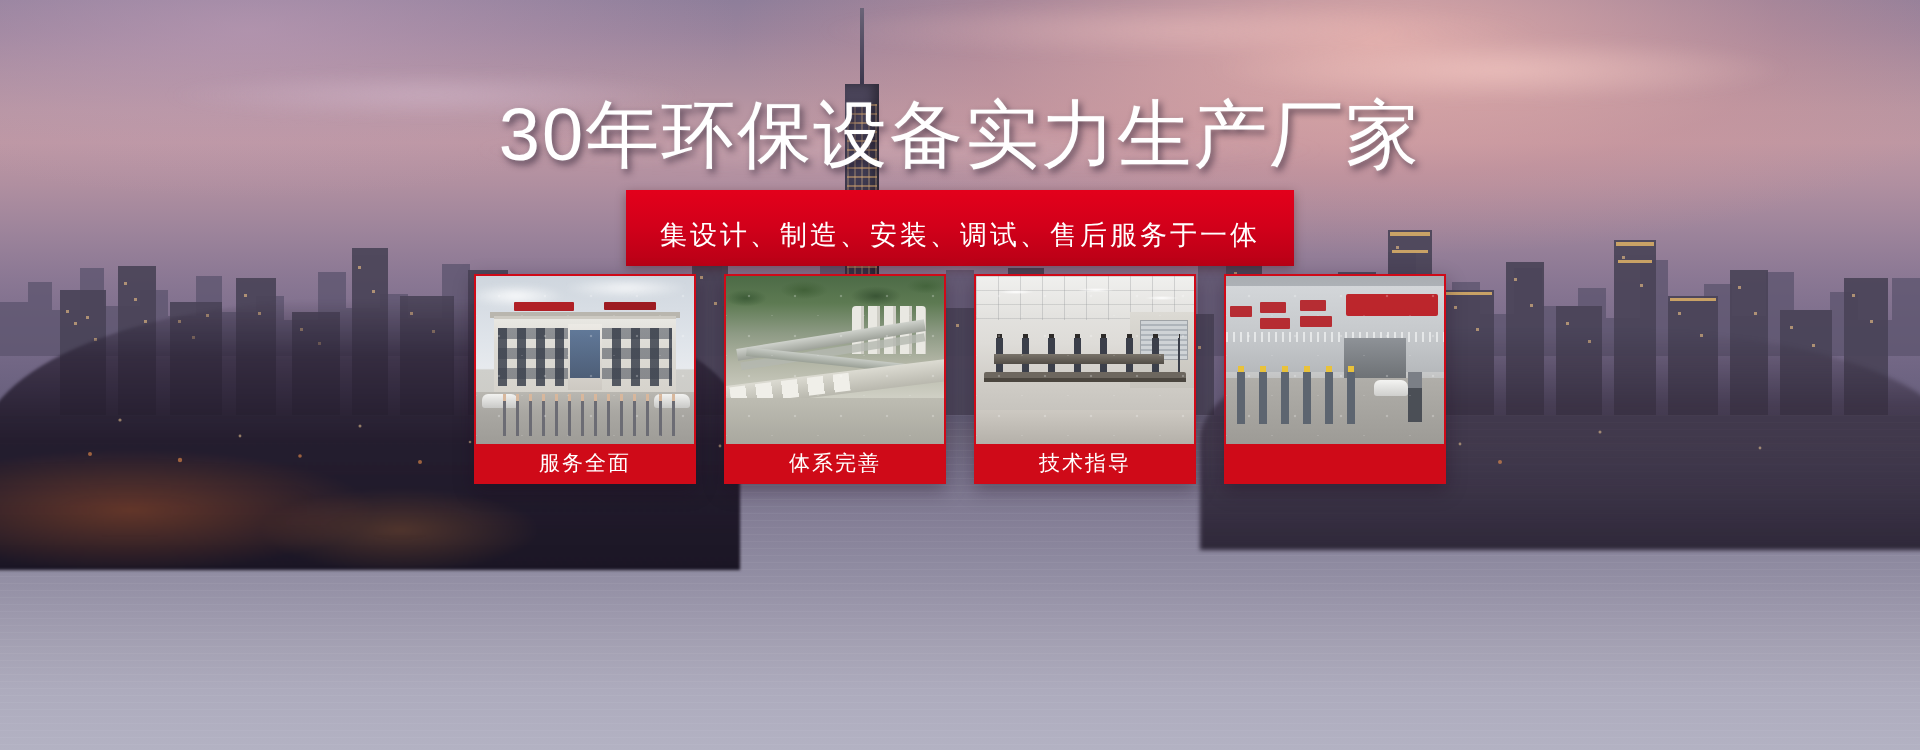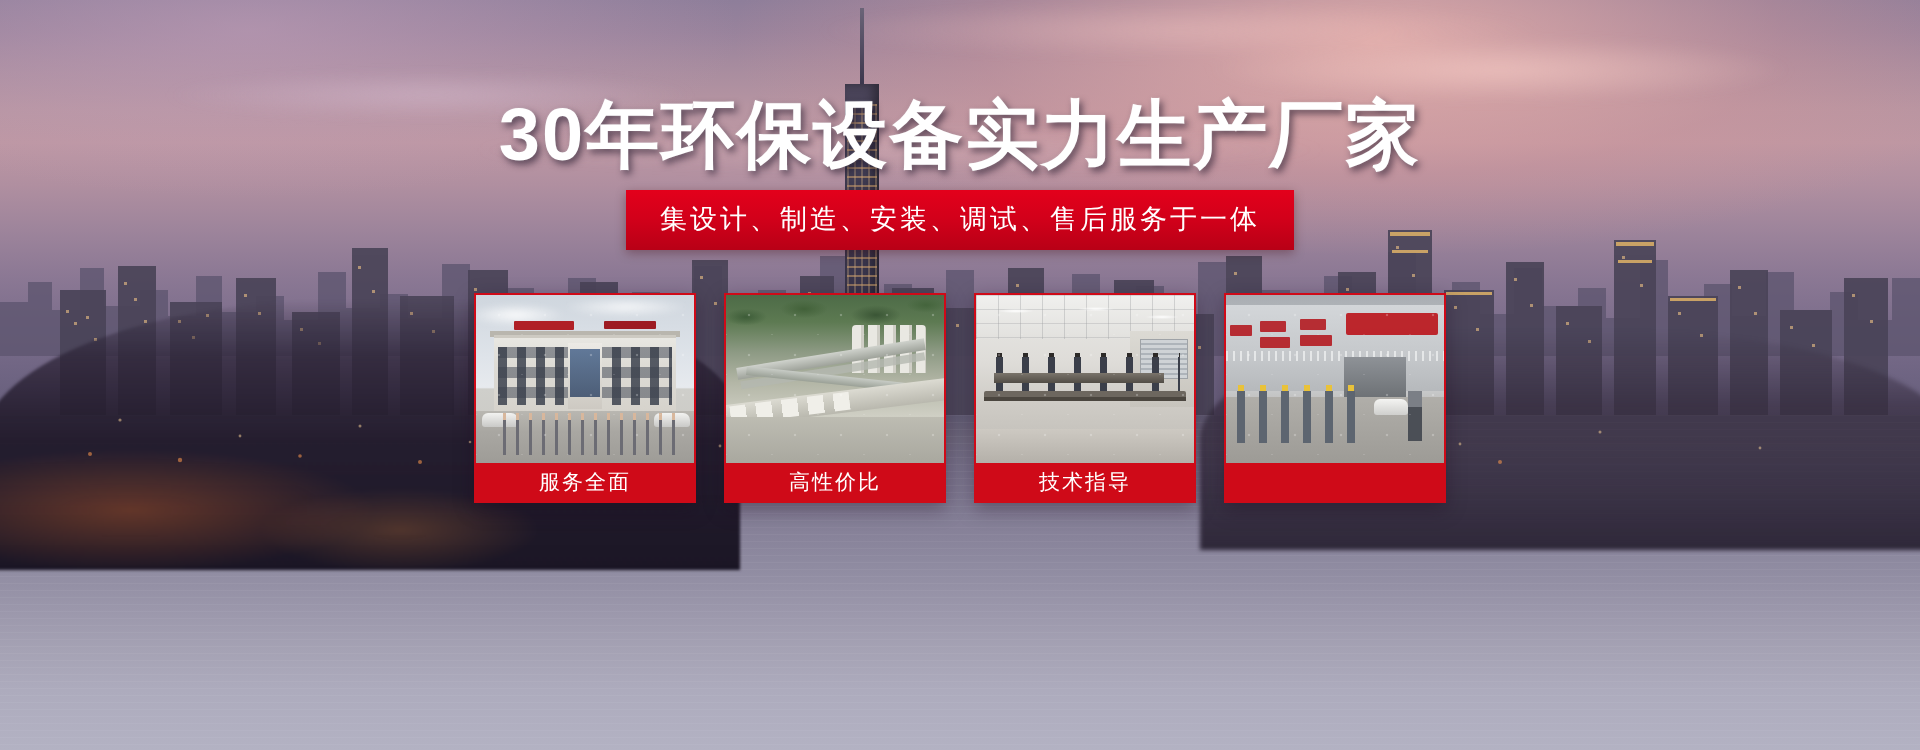--- a/index.html
+++ b/index.html
@@ -75,33 +75,33 @@
     background:linear-gradient(180deg,#4a4459 0%, #3b374e 40%, #332f45 100%);
     box-shadow:inset -6px 0 10px rgba(0,0,0,.35); }
   .tower .lights{ position:absolute; left:2px; top:96px; width:30px; height:300px;
     background:
       repeating-linear-gradient(180deg, rgba(255,196,120,.55) 0 2px, rgba(0,0,0,0) 2px 9px),
       repeating-linear-gradient(90deg, rgba(255,210,150,.35) 0 2px, rgba(0,0,0,0) 2px 7px);
     opacity:.75; }
 
   
   .headline{ position:absolute; left:0; top:98px; width:1920px; text-align:center;
-    font-size:74px; line-height:1; font-weight:bold; color:#ffffff; letter-spacing:2px;
+    font-size:74px; line-height:1; font-weight:normal; color:#ffffff; letter-spacing:2px;
     text-shadow:3px 4px 7px rgba(30,20,40,.60), 0 0 2px rgba(255,255,255,.35);
     white-space:nowrap; }
 
   
   .subbar{ position:absolute; left:50%; top:190px; transform:translateX(-50%);
     background:linear-gradient(180deg,#e3001b 0%, #d2001a 48%, #b80016 100%);
     color:#fff; font-size:27px; letter-spacing:3px; font-weight:500;
-    padding:11px 34px 13px; white-space:nowrap;
+    padding:27px 34px 13px; white-space:nowrap;
     box-shadow:0 3px 10px rgba(60,0,10,.35); }
 
   
-  .cards{ position:absolute; left:50%; top:293px; transform:translateX(-50%);
+  .cards{ position:absolute; left:50%; top:274px; transform:translateX(-50%);
     display:flex; gap:28px; }
   .card{ width:222px; border:2px solid #cf0a18; background:#cf0a18;
     box-shadow:0 6px 18px rgba(30,10,30,.35); }
   .card .photo{ position:relative; width:218px; height:168px; overflow:hidden;
     background:#9aa0a8; }
   .card .cap{ height:38px; background:#cf0a18; color:#fff;
     display:flex; align-items:center; justify-content:center;
     font-size:21px; letter-spacing:2px; }
   
   .mesh{ position:absolute; inset:0; pointer-events:none; opacity:.30;
@@ -441,21 +441,21 @@
         <div class="p2"></div>
           <div class="p2-trees"></div>
           <div class="p2-silos"></div>
         <div class="p2-belt"></div>
           <div class="p2-belt2"></div>
           <div class="p2-road"></div>
         <div class="p2-trucks"></div>
           <div class="p2-yard"></div>
         <div class="mesh"></div>
       </div>
-      <div class="cap">高性价比</div>
+      <div class="cap">体系完善</div>
     </div>
 
     <div class="card">
       <div class="photo">
         <div class="p3"></div>
           <div class="p3-ceiling"></div>
           <div class="p3-lights"></div>
         <div class="p3-wallR"></div>
           <div class="p3-blind"></div>
         <div class="p3-heads"></div>

